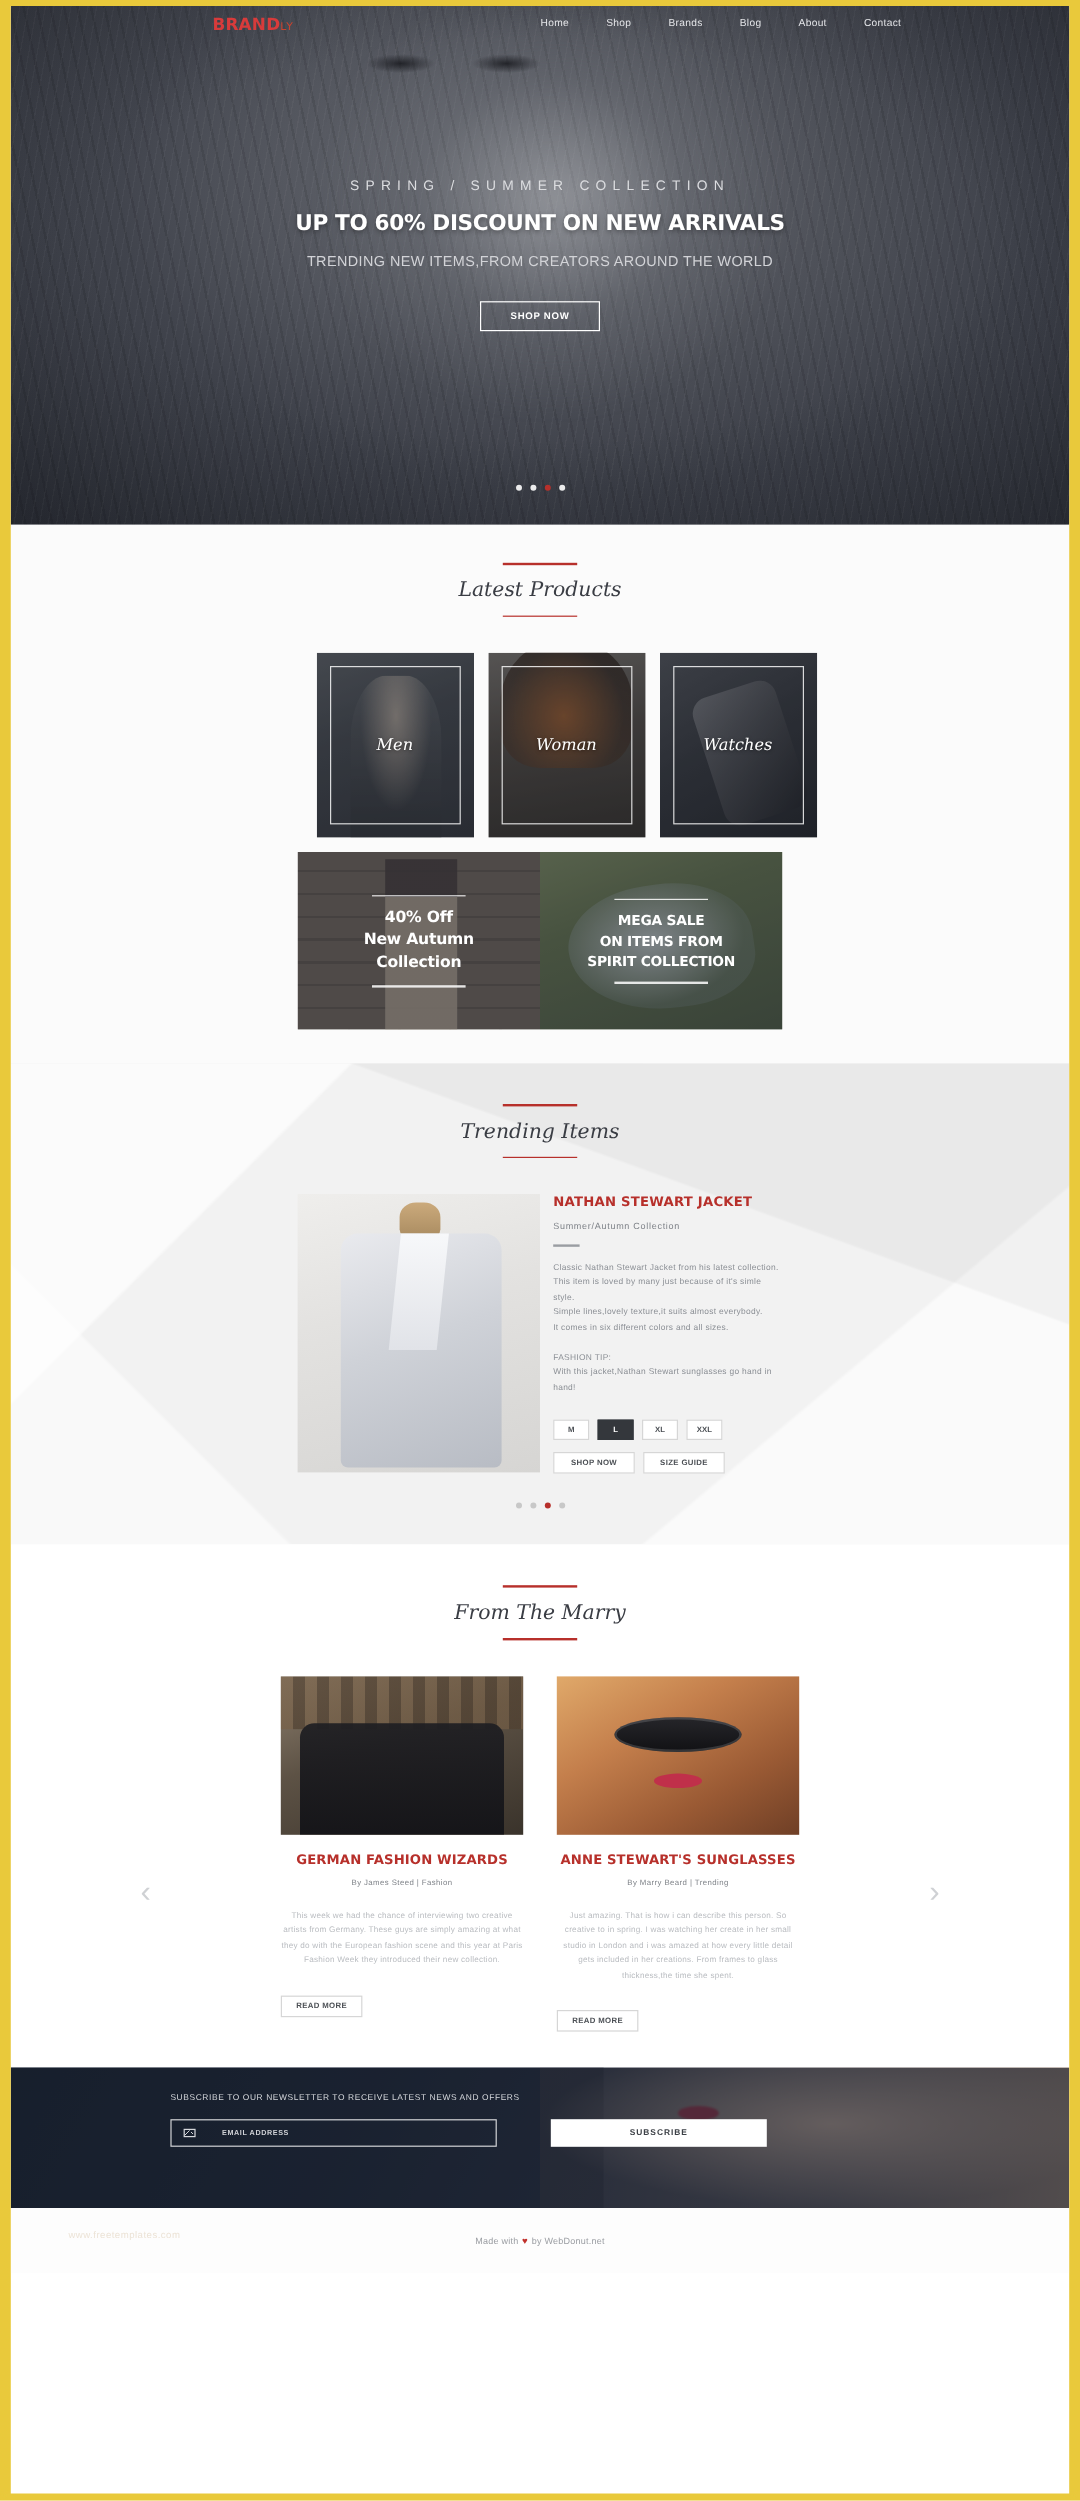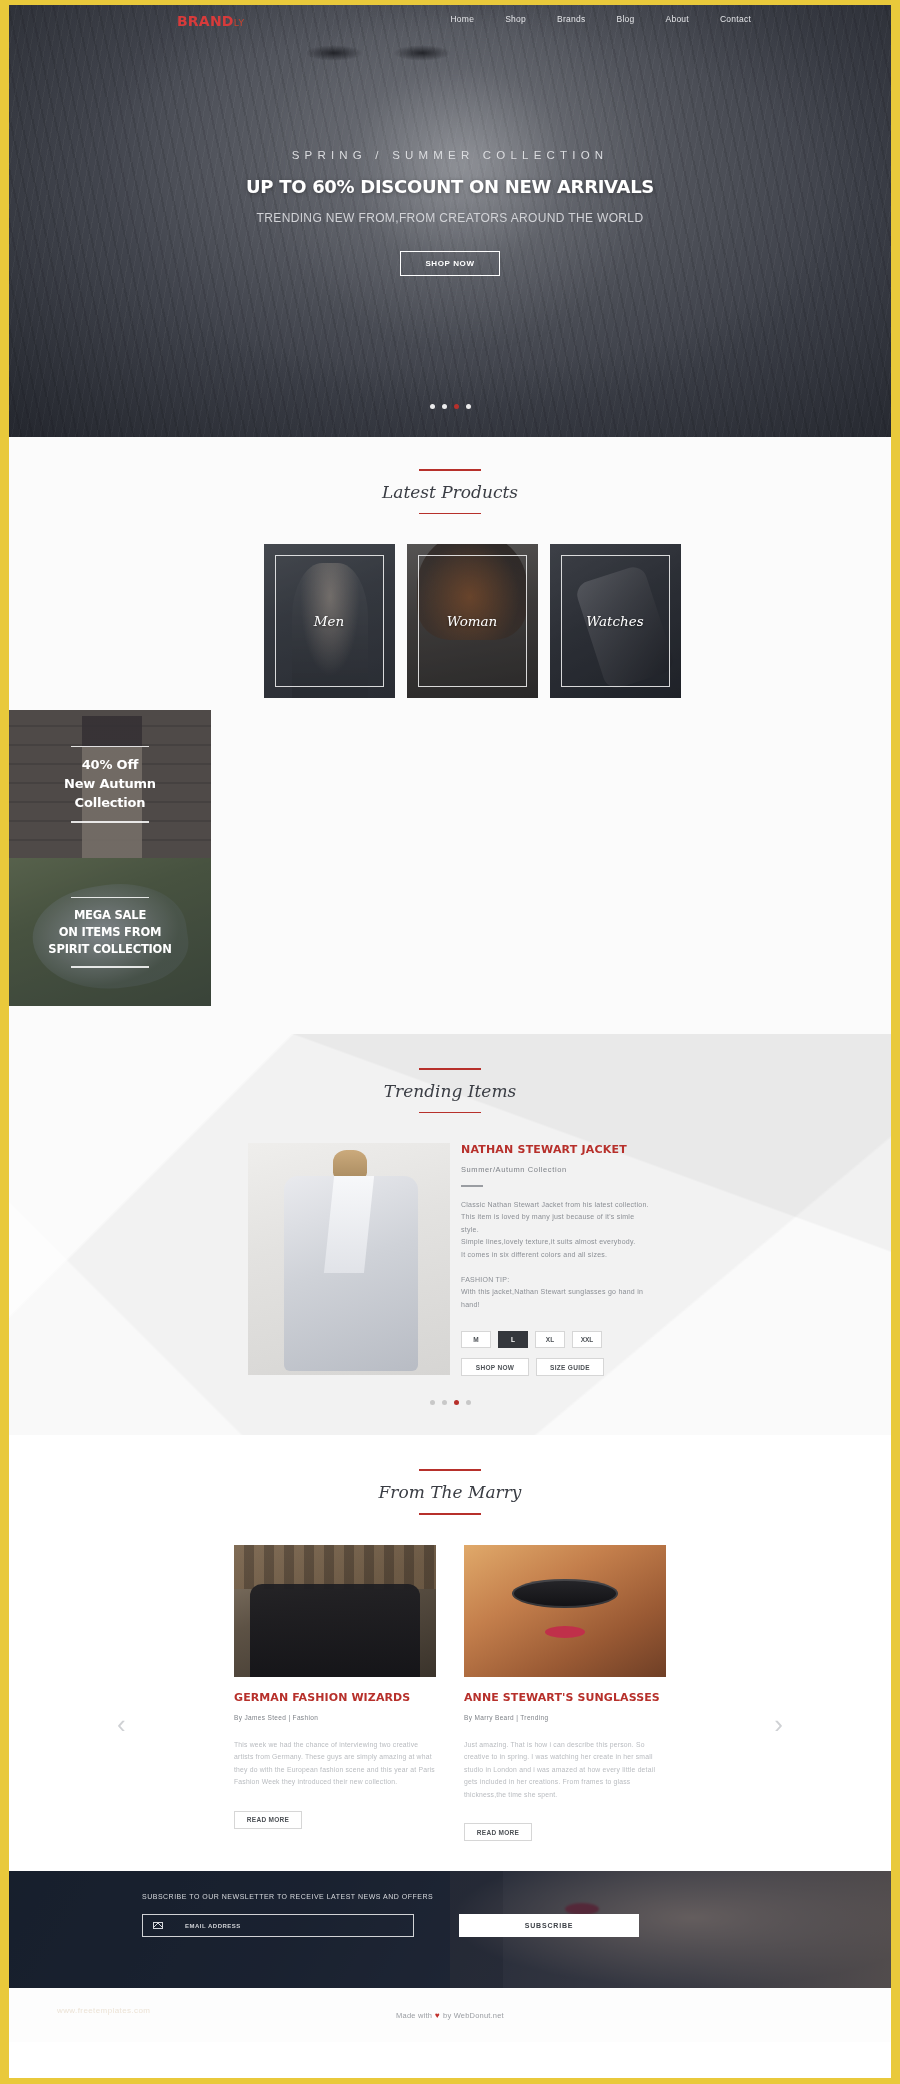--- a/index.html
+++ b/index.html
@@ -185,21 +185,20 @@
   .ph-men::after { content:""; position:absolute; left:22%; top:12%; width:58%; height:88%; background: radial-gradient(ellipse at 50% 25%, rgba(214,196,178,.55), rgba(70,74,80,0) 55%), linear-gradient(180deg, rgba(90,94,100,.7), rgba(45,48,54,.9)); border-radius: 40% 40% 0 0; }
   .ph-woman { background: linear-gradient(170deg,#6e6a66 0%,#4a4541 45%,#2f2c29 100%); }
   .ph-woman::after { content:""; position:absolute; left:8%; top:-8%; width:84%; height:70%; background: radial-gradient(ellipse at 48% 60%, rgba(160,92,44,.75), rgba(60,40,28,.2) 62%), linear-gradient(200deg, rgba(40,36,34,.9), rgba(90,60,40,.4)); border-radius: 50% 50% 30% 30%; }
   .ph-watch { background: linear-gradient(150deg,#4b4e55 0%,#32353c 45%,#1f2228 100%); }
   .ph-watch::after { content:""; position:absolute; left:30%; top:18%; width:55%; height:72%; background: linear-gradient(140deg, rgba(190,190,195,.35), rgba(30,32,38,.85)); transform: rotate(-18deg); border-radius: 14px; }
 
   .promo-row {
     display: flex; 
     justify-content: center;
     margin-top: 12px;
-    flex-direction: column;
   }
   .promo {
     position: relative;
     width: 202px; height: 148px;
     overflow: hidden;
     cursor: pointer;
   }
   .promo .shade { position: absolute; inset:0; background: rgba(46,49,57,0.48); }
   .promo .inner {
     position: absolute; inset: 0;
@@ -319,21 +318,21 @@
     letter-spacing: .3px;
     display: flex; align-items: center; justify-content: center;
     cursor: pointer;
   }
   .trend-dots { position: relative; display: flex; justify-content: center; gap: 7px; margin-top: 24px; }
   .trend-dots .d { width: 5px; height: 5px; border-radius: 50%; background: #c8c8c8; }
   .trend-dots .d.on { background: #b7302b; }
 
   
   .blog { background: #ffffff; padding: 34px 0 30px; position: relative; }
-  .blog-row { display: flex; justify-content: center; gap: 28px; margin-top: 30px; }
+  .blog-row { display: flex; justify-content: center; gap: 28px; margin-top: 30px; text-align: center; }
   .blog-card { width: 202px; }
   .blog-img { width: 202px; height: 132px; position: relative; overflow: hidden; }
   .bi-1 { background: linear-gradient(160deg,#8d7f6e 0%,#5d5245 42%,#3a332b 100%); }
   .bi-1::after { content:""; position:absolute; left:8%; top:30%; width:84%; height:70%; background: linear-gradient(180deg, rgba(30,30,34,.92), rgba(20,20,24,.96)); border-radius: 12px 12px 0 0; }
   .bi-1::before { content:""; position:absolute; left:0; top:0; width:100%; height:34%; background: repeating-linear-gradient(90deg, rgba(120,96,70,.6) 0 10px, rgba(80,64,48,.7) 10px 20px); }
   .bi-2 { background: linear-gradient(150deg,#e0a96a 0%,#c47f4c 35%,#9a5a34 70%,#6f3f26 100%); }
   .bi-2::after {
     content:""; position:absolute; left:24%; top:26%; width:52%; height:22%;
     background: linear-gradient(180deg,#26262a,#111114);
     border-radius: 50%;
@@ -461,21 +460,21 @@
         <a href="#">Brands</a>
         <a href="#">Blog</a>
         <a href="#">About</a>
         <a href="#">Contact</a>
       </div>
     </nav>
 
     <div class="hero-content">
       <div class="hero-kicker">SPRING / SUMMER COLLECTION</div>
       <h1 class="hero-title">UP TO 60% DISCOUNT ON NEW ARRIVALS</h1>
-      <div class="hero-sub">TRENDING NEW FROM,FROM CREATORS AROUND THE WORLD</div>
+      <div class="hero-sub">TRENDING NEW ITEMS,FROM CREATORS AROUND THE WORLD</div>
       <button class="hero-btn">SHOP NOW</button>
     </div>
 
     <div class="hero-dots">
       <span class="dot"></span>
       <span class="dot"></span>
       <span class="dot active"></span>
       <span class="dot"></span>
     </div>
   </section>

